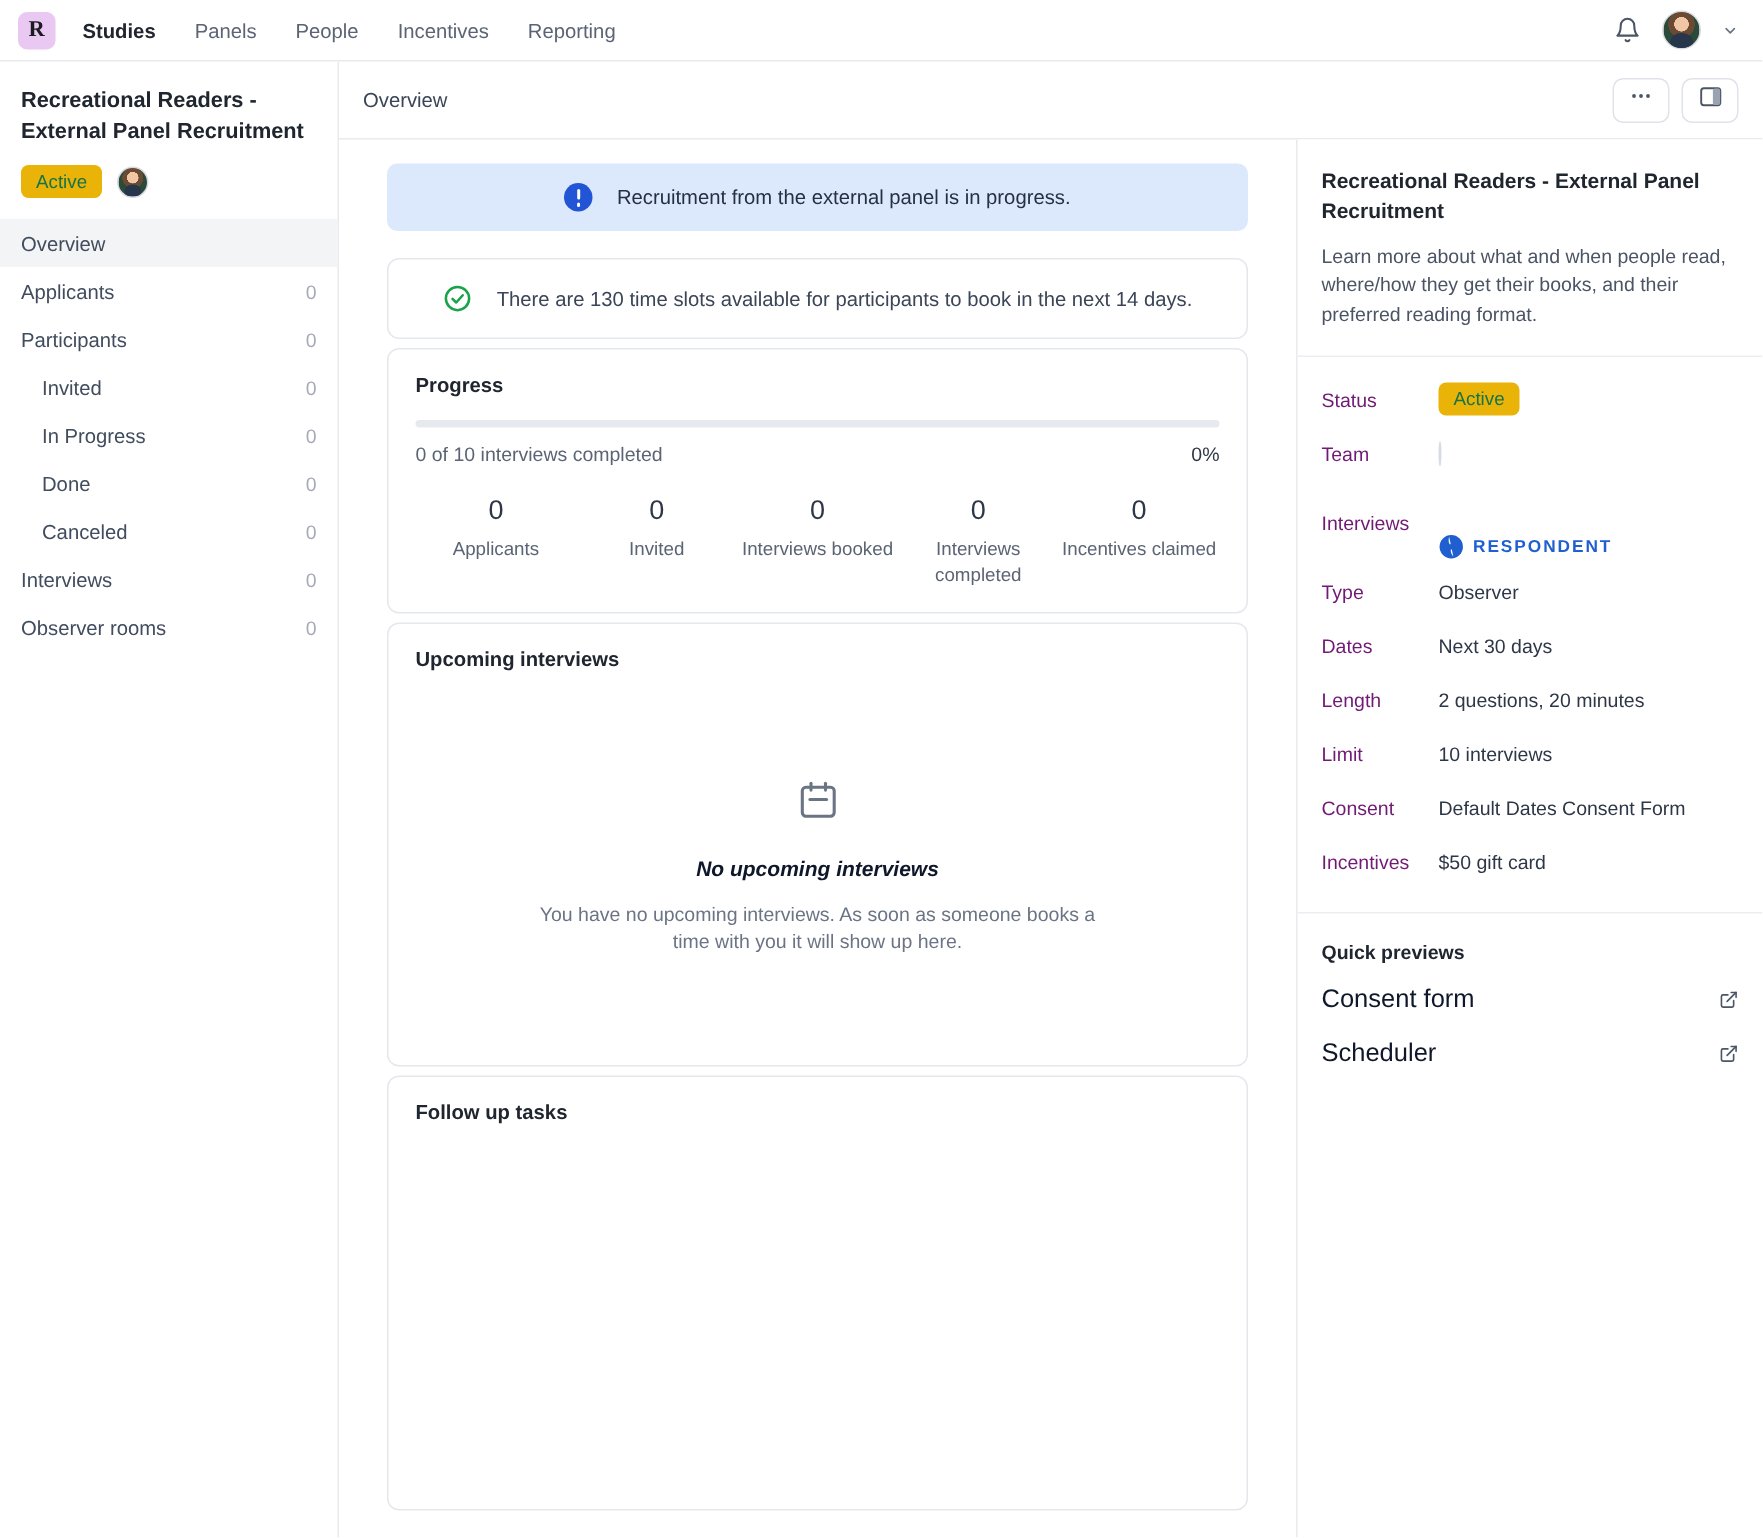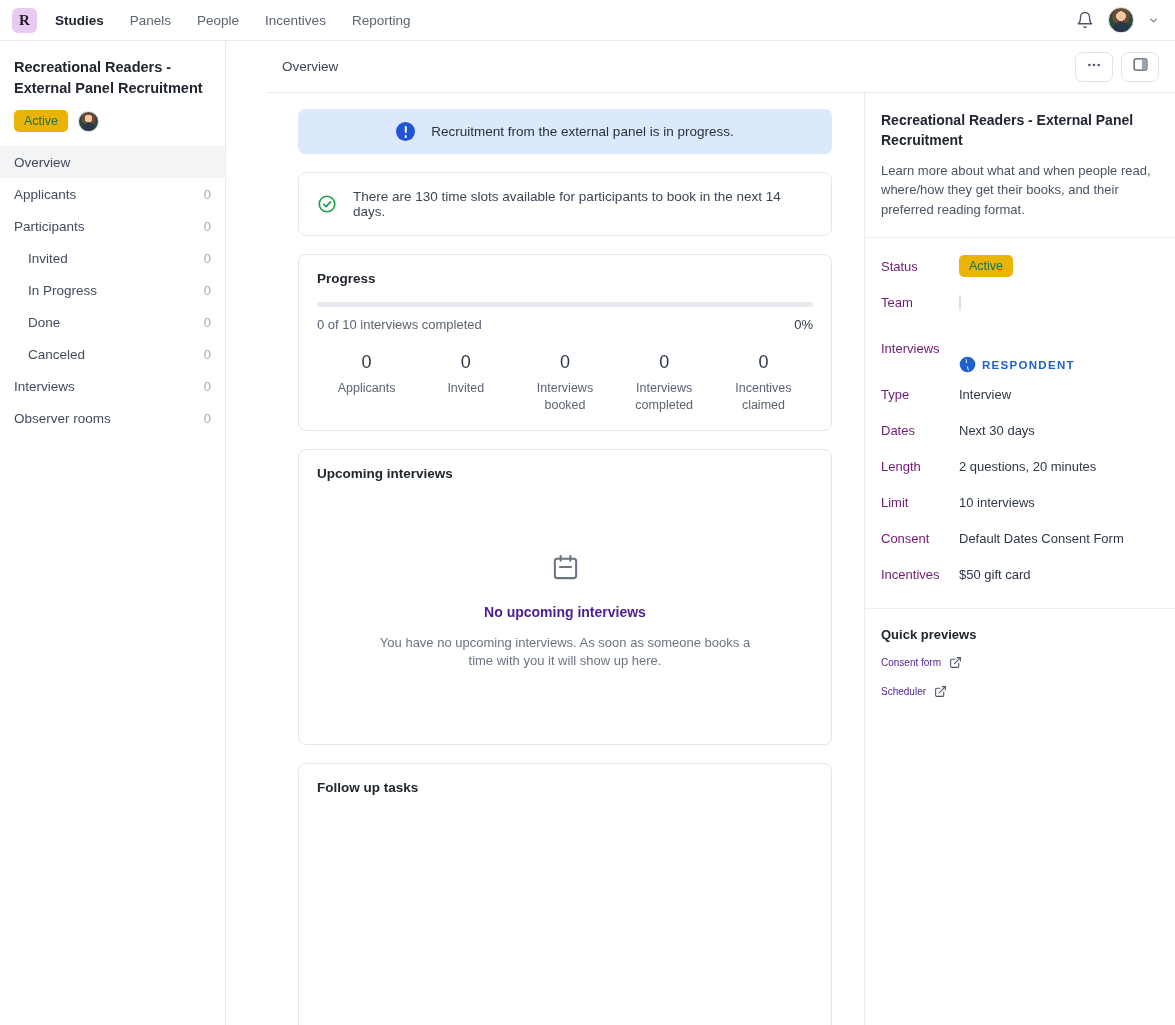--- a/index.html
+++ b/index.html
@@ -45,21 +45,21 @@
     display: inline-block;
   }
   .avatar::after {
     content: ""; position: absolute; left: 50%; top: 58%;
     width: 62%; height: 46%; transform: translateX(-50%);
     background: #27364a; border-radius: 50% 50% 0 0;
   }
   .chev { width: 11px; height: 11px; display: block; }
 
   
-  .layout { display: flex; height: 984px; gap: 40px; }
+  .layout { display: flex; height: 984px; }
 
   
   .sidebar {
     width: 226px; min-width: 226px;
     border-right: 1px solid #e8eaee;
     background: #fff;
     padding-top: 16px;
   }
   .study-title {
     font-size: 14.5px; font-weight: bold; line-height: 1.42;
@@ -134,21 +134,21 @@
     background: #fff; transform: translateX(-50%); border-radius: 1px;
   }
   .icon-info::after {
     content: ""; position: absolute; left: 50%; bottom: 3.5px; width: 2.6px; height: 2.6px;
     background: #fff; transform: translateX(-50%); border-radius: 50%;
   }
   .icon-check-green { width: 20px; height: 20px; flex: none; display: block; }
 
   .card {
     border: 1px solid #e4e7ec; border-radius: 8px; background: #fff;
-    margin-bottom: 18px; padding: 16px 18px;
+    margin-bottom: 6px; padding: 16px 18px;
   }
   .card-title { font-size: 13.5px; color: #20262f; font-weight: bold; margin-bottom: 16px; }
 
   .prog-track {
     height: 5px; border-radius: 3px; background: #e7e9ee; width: 100%;
   }
   .prog-fill { height: 100%; border-radius: 3px; background: #2255d6; }
   .prog-row {
     display: flex; justify-content: space-between; align-items: baseline;
     margin-top: 10px; font-size: 13px; color: #5b6474;
@@ -159,21 +159,21 @@
   .stat { flex: 1; text-align: center; }
   .stat .num { font-size: 18px; color: #2e3748; margin-bottom: 7px; }
   .stat .lab { font-size: 12.5px; color: #5b6474; line-height: 1.35; }
 
   .empty {
     display: flex; flex-direction: column; align-items: center;
     justify-content: center; text-align: center;
     padding: 56px 30px 36px 30px;
   }
   .empty .eicon { margin-bottom: 18px; }
-  .empty .ehead { font-size: 14px; font-weight: bold; color: #4c1d95; margin-bottom: 14px; }
+  .empty .ehead { font-size: 14px; font-weight: bold; color: #0f172a; margin-bottom: 14px; font-style: italic; }
   .empty .esub { font-size: 13px; color: #6b7484; line-height: 1.42; max-width: 390px; }
   .card.tall { height: 296px; padding: 16px 18px 0 18px; }
   .card.tall2 { height: 290px; padding: 16px 18px 0 18px; }
 
   
   .rightpanel {
     width: 311px; min-width: 311px;
     border-left: 1px solid #e8eaee; background: #fff;
     padding: 0;
   }
@@ -189,21 +189,21 @@
   .resp-logo { display: inline-flex; align-items: center; gap: 6px; margin-top: 36px; }
   .resp-mark { width: 17px; height: 17px; display: block; }
   .resp-word {
     font-size: 11.5px; font-weight: bold; letter-spacing: 1.3px; color: #1f5fd0;
   }
 
   .rp-quick { padding: 18px 16px; }
   .rp-quick h4 { font-size: 13px; font-weight: bold; color: #20262f; margin-bottom: 14px; }
   .qlink {
     display: flex; align-items: center; gap: 8px;
-    font-size: 10px; color: #4c1d95; margin-bottom: 16px; cursor: pointer;
+    font-size: 17px; color: #0f172a; margin-bottom: 16px; cursor: pointer; justify-content: space-between;
   }
   .ext { width: 13px; height: 13px; display: block; }
 </style>
 </head>
 <body>
 
 <div class="topnav">
   <div class="brand-logo">R</div>
   <div class="nav-items">
     <div class="nav-item active">Studies</div>
@@ -401,21 +401,21 @@
                   <path d="M12 2.4 A9.6 9.6 0 0 0 12 12 L12 2.4 Z" fill="#ffffff" transform="rotate(-12 12 12)"></path>
                   <path d="M12 12 A9.6 9.6 0 0 0 12 21.6 L12 12 Z" fill="#ffffff" transform="rotate(-12 12 12)"></path>
                   <circle cx="12" cy="12" r="2.6" fill="#1f5fd0"></circle>
                 </svg>
                 <span class="resp-word">RESPONDENT</span>
               </span>
             </span>
           </div>
           <div class="rp-row">
             <span class="rp-key">Type</span>
-            <span class="rp-val">Interview</span>
+            <span class="rp-val">Observer</span>
           </div>
           <div class="rp-row">
             <span class="rp-key">Dates</span>
             <span class="rp-val">Next 30 days</span>
           </div>
           <div class="rp-row">
             <span class="rp-key">Length</span>
             <span class="rp-val">2 questions, 20 minutes</span>
           </div>
           <div class="rp-row">

